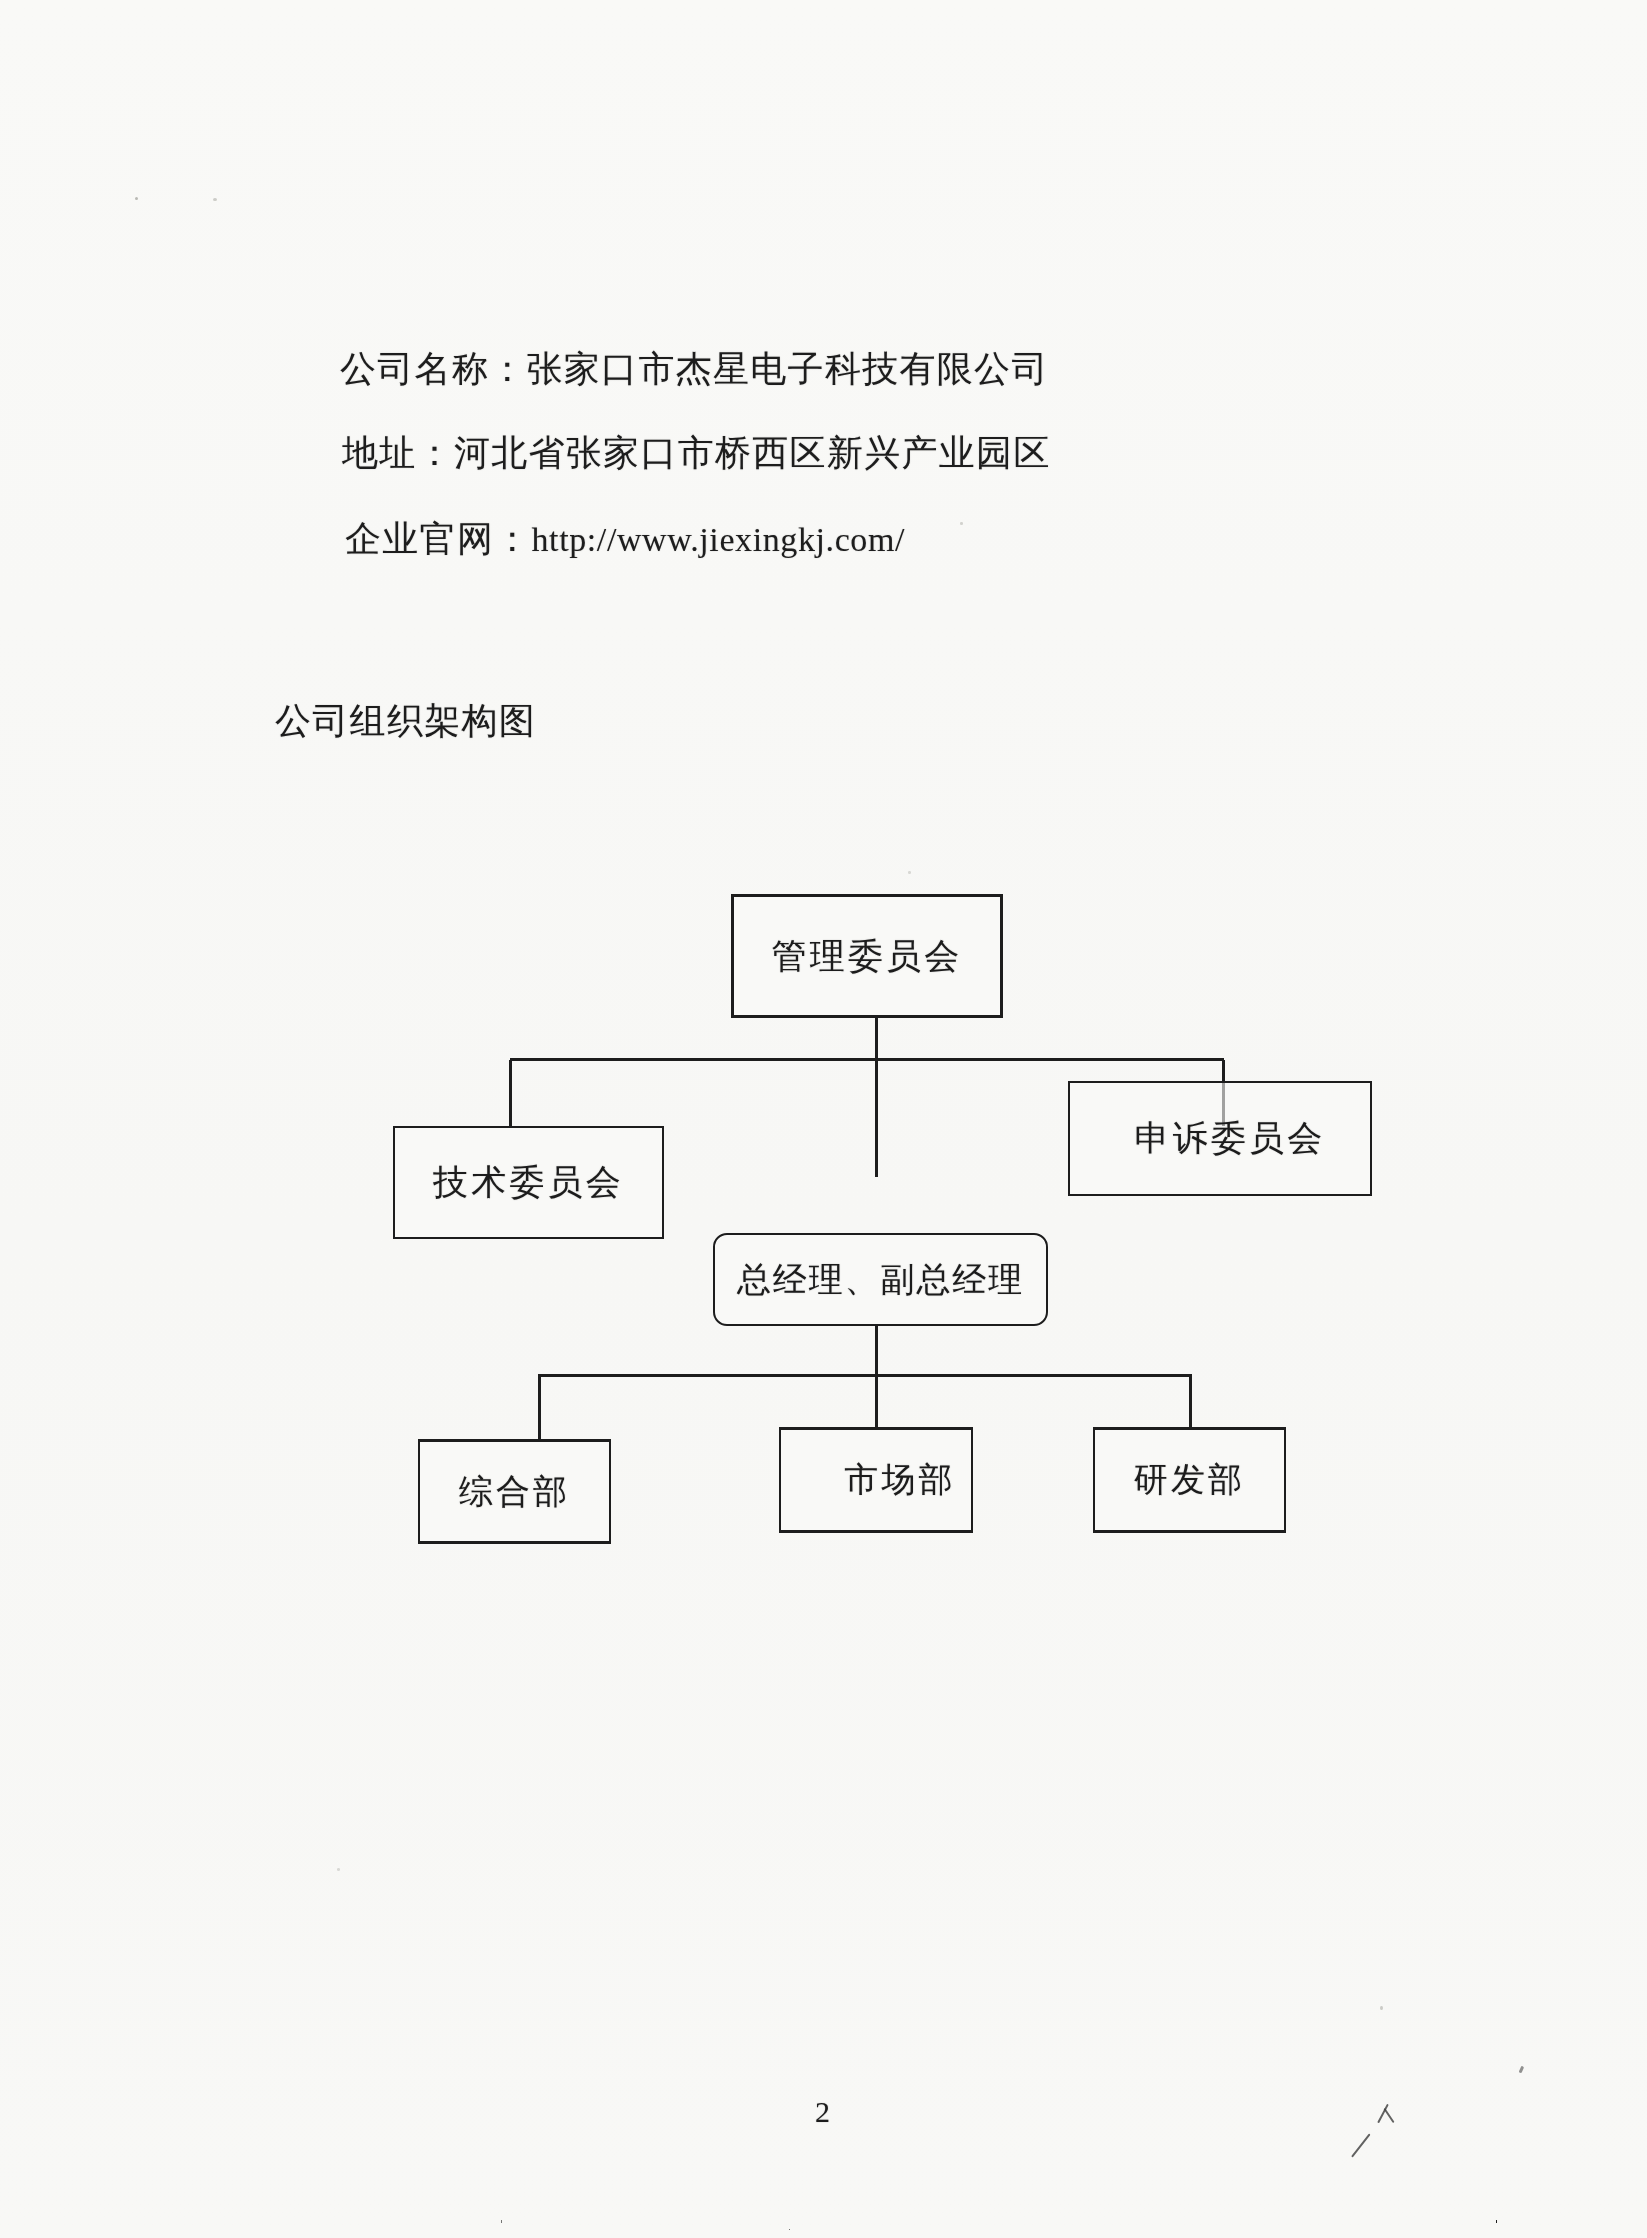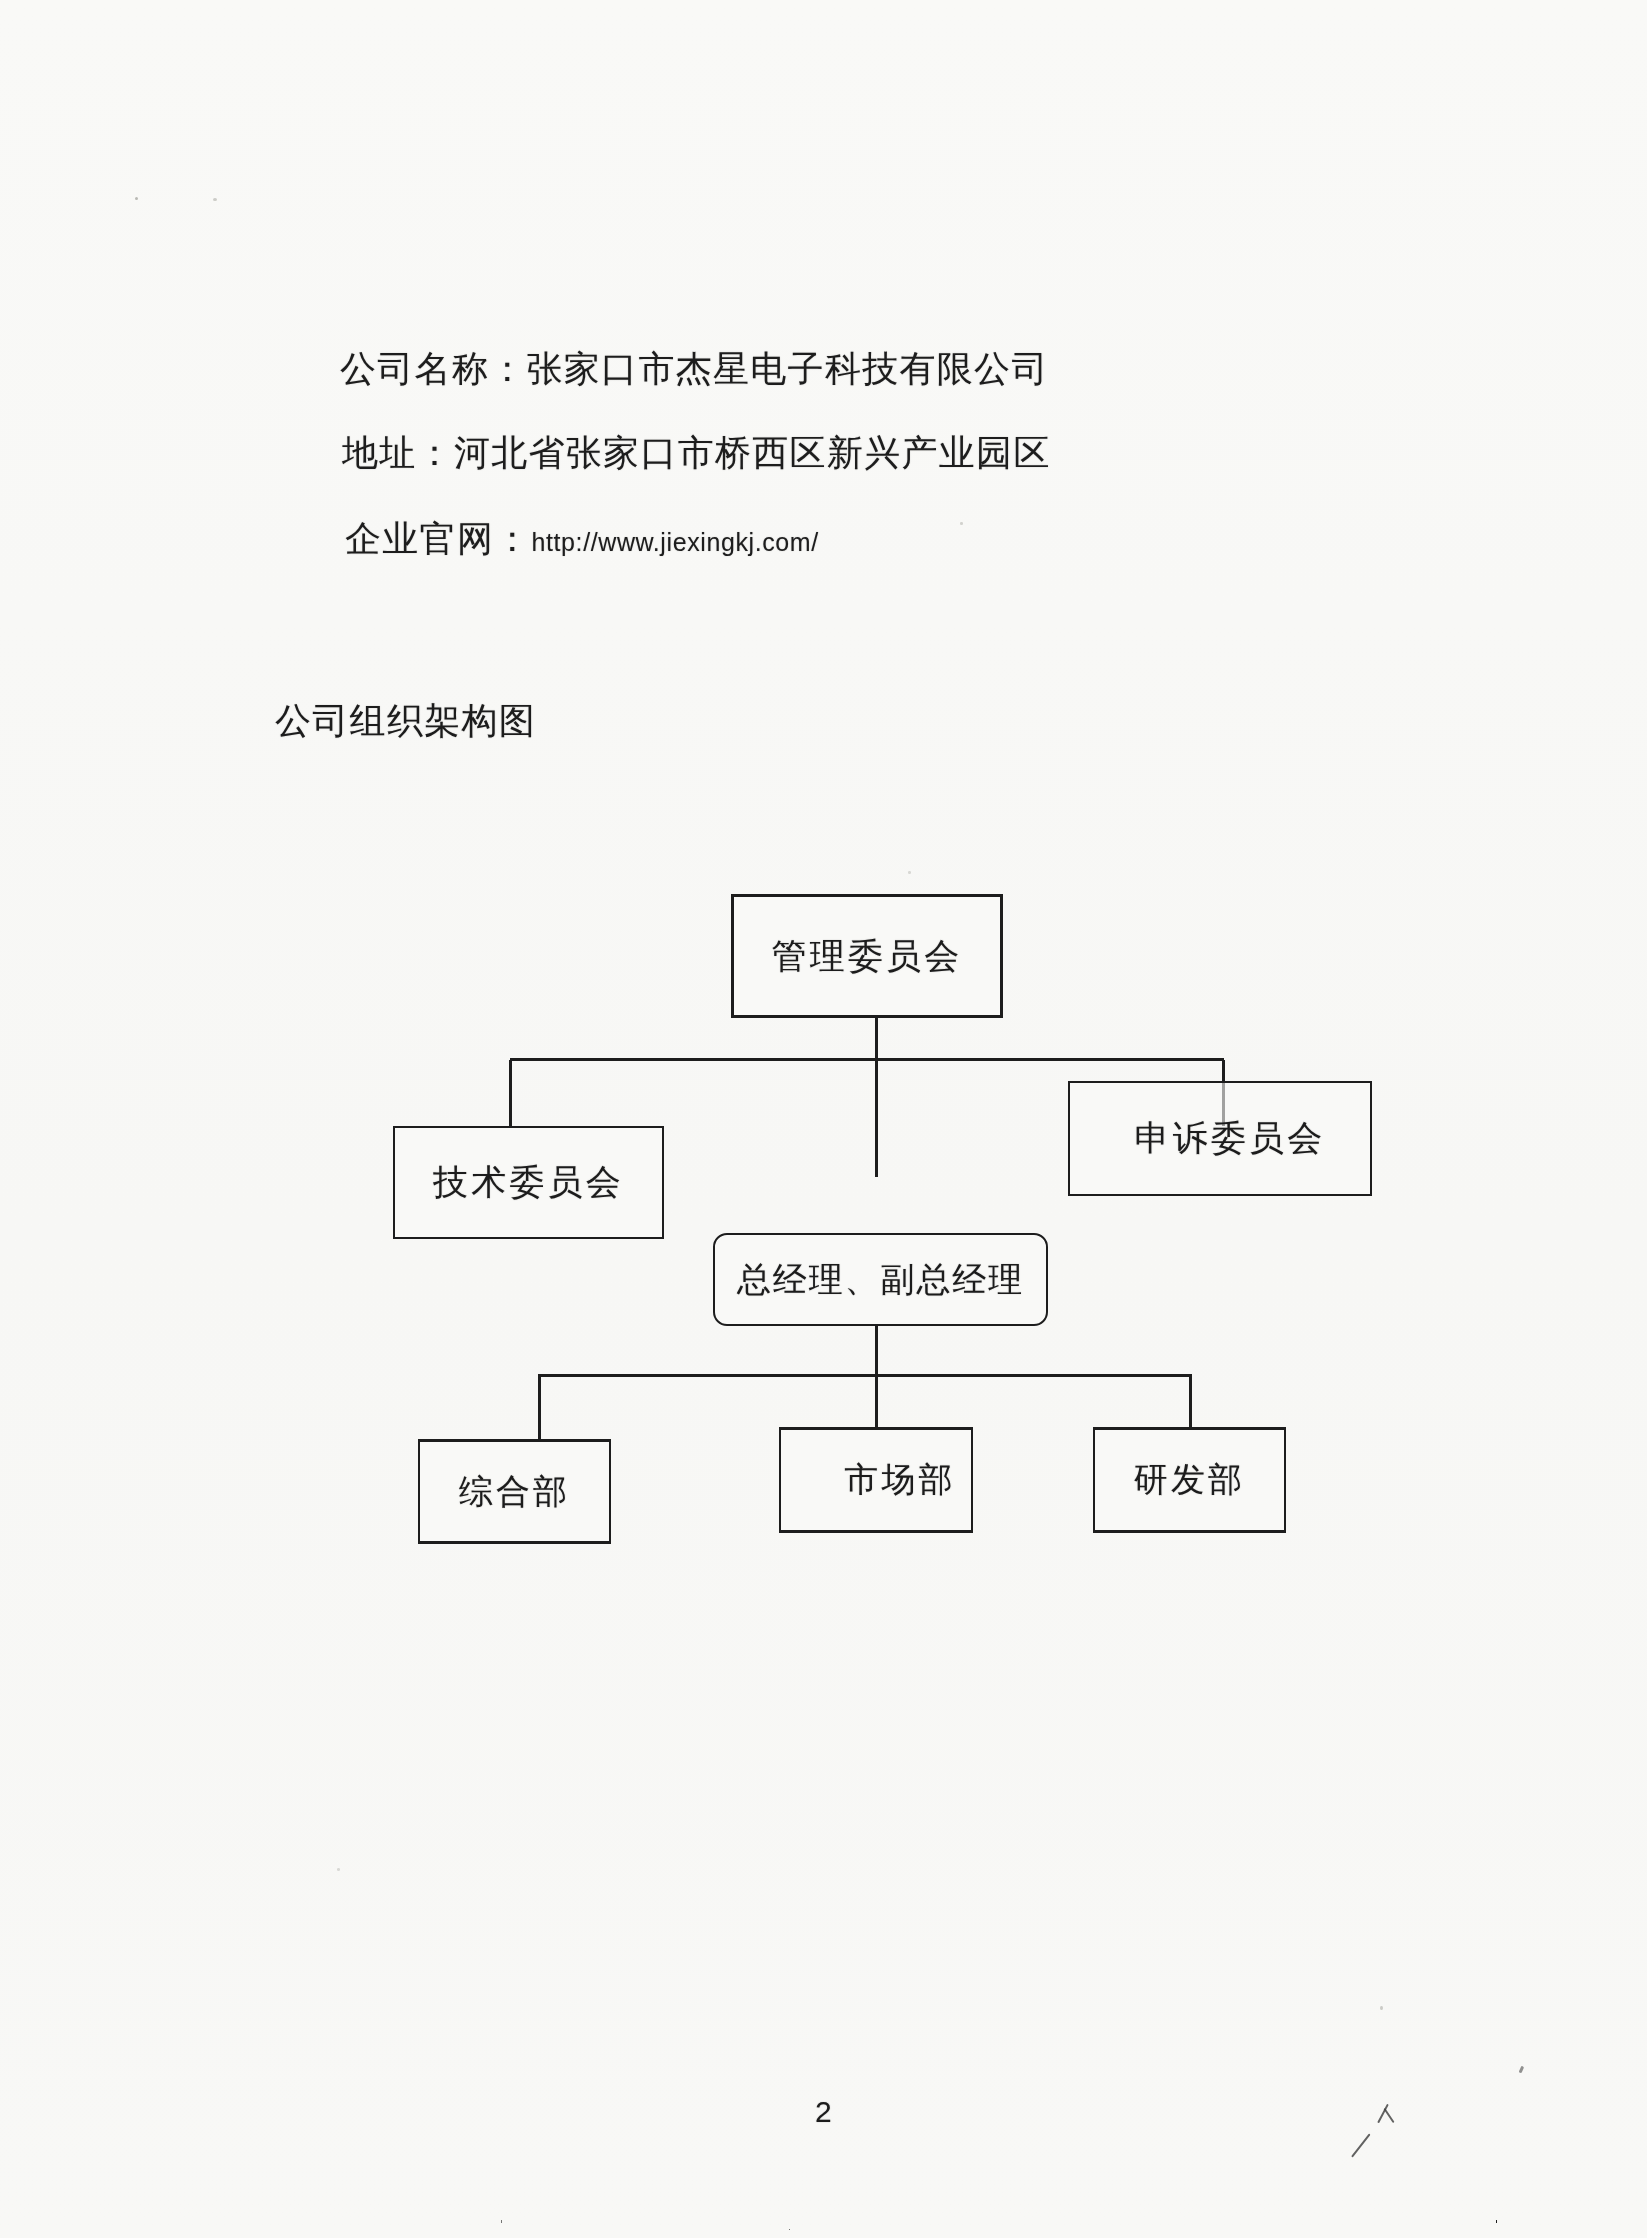--- a/index.html
+++ b/index.html
@@ -1,38 +1,38 @@
 <!DOCTYPE html>
 <html style="font-size:10.4px"><head>
 <meta charset="utf-8">
 <style>
   html,body{margin:0;padding:0;background:#e9e9e7;}
   .page{
     position:relative;
     width:1648px;height:2239px;
     background:linear-gradient(180deg,#f9f9f7 0%,#f7f7f5 55%,#f8f8f6 100%);
     overflow:hidden;
-    font-family:Liberation Sans, sans-serif;
+    font-family:Liberation Serif, serif;
     color:#1c1c1c;
   }
   
   .t{
     position:absolute;
     font-size:36px;
     line-height:1;
     letter-spacing:1.3px;
     color:#1d1d1d;
     text-shadow:0 0 1.3px rgba(25,25,25,0.28);
     white-space:nowrap;
     margin:0;
   }
   .line1{left:340px;top:351px;}
   .line2{left:342px;top:435px;}
   .line3{left:345px;top:521px;}
-  .url{font-size:25px;letter-spacing:0.6px;}
+  .url{font-size:34px;letter-spacing:0.6px;}
   .section-title{
     position:absolute;left:275px;top:703px;
     font-size:36px;line-height:1;letter-spacing:1.3px;
     font-weight:normal;margin:0;
     text-shadow:0 0 1.3px rgba(25,25,25,0.28);
     white-space:nowrap;
   }
   
   .obox{
     position:absolute;

